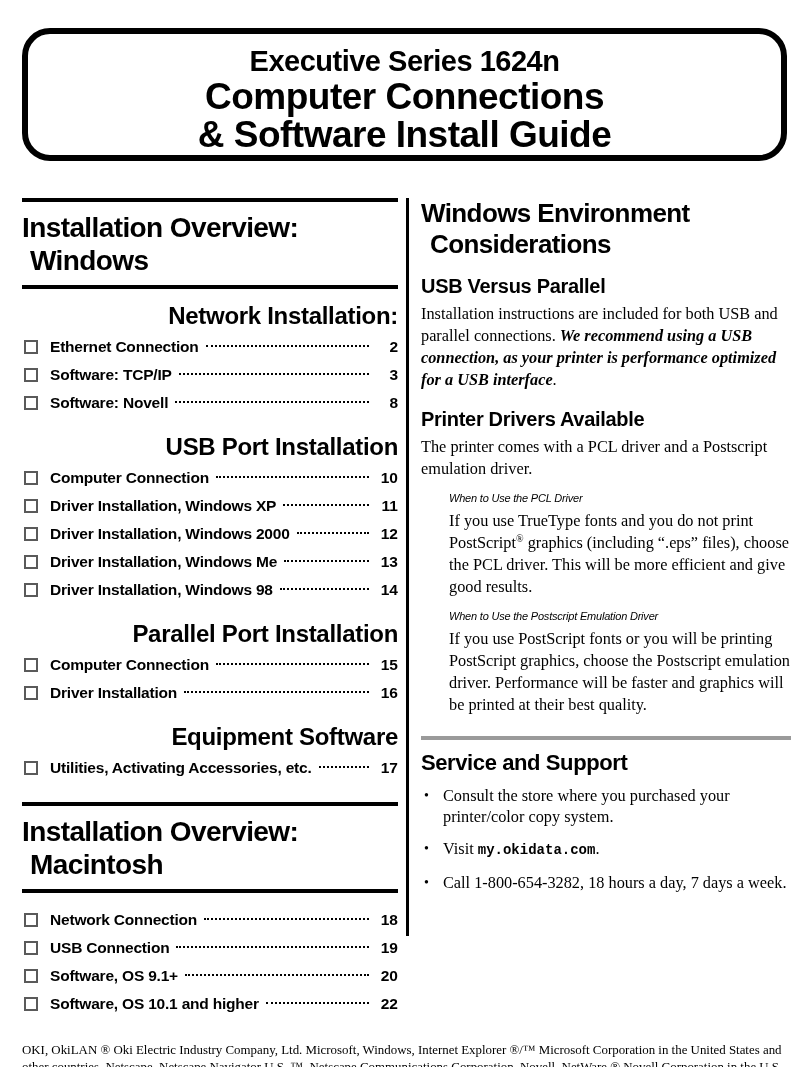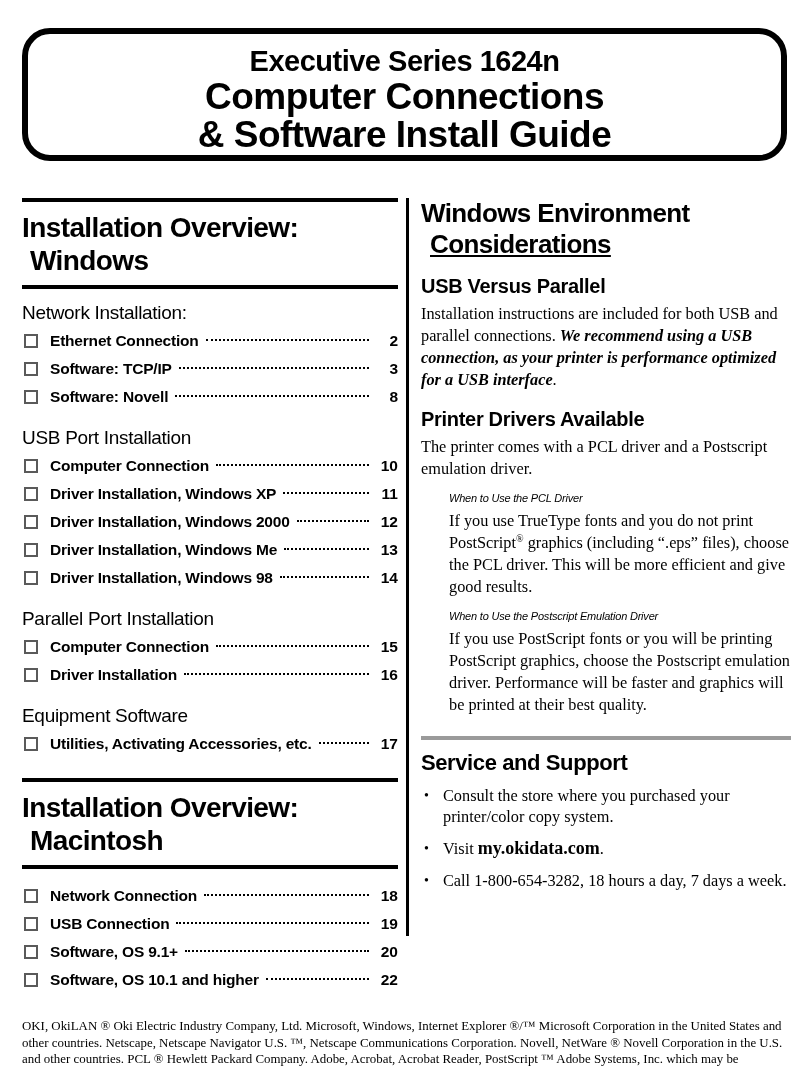--- a/index.html
+++ b/index.html
@@ -55,22 +55,23 @@
   .ov-head {
     font-size: 28px; font-weight: bold; line-height: 33px;
     letter-spacing: -0.6px;
     padding: 9px 0 8px 0;
   }
   .ov-head .l2 { display: block; padding-left: 8px; }
   .mac-block { margin-top: 20px; }
 
   
   .toc-sec-head {
-    font-size: 19px; font-weight: normal; letter-spacing: -0.3px;
+    font-size: 24px; font-weight: bold; letter-spacing: -0.3px;
     margin: 16px 0 3px 0;
+    text-align: right;
   }
   .toc-first { margin-top: 13px; }
   .toc-row {
     display: flex; align-items: center;
     padding: 5px 0;
   }
   .toc-rows-mac { margin-top: 13px; }
   .cb {
     width: 14px; height: 14px; flex: none;
     border: 2px solid #5a5a5a;
@@ -91,21 +92,21 @@
     font-size: 15.5px; font-weight: bold;
     min-width: 22px; text-align: right; flex: none;
   }
 
   
   .rc-head {
     font-size: 26px; font-weight: bold; line-height: 31px;
     letter-spacing: -0.6px;
     margin: 0 0 15px 0;
   }
-  .rc-head .l2 { display: block; padding-left: 9px; text-decoration: underline; }
+  .rc-head .l2 { display: block; padding-left: 9px; }
   .rc-sub {
     font-size: 20px; font-weight: bold; letter-spacing: -0.3px;
     margin: 0 0 5px 0;
   }
   .mt { margin-top: 17px; }
   .body-p {
     font-family: "Liberation Serif", serif;
     font-size: 16.3px; line-height: 22px;
     margin: 0 0 6px 0;
   }
@@ -127,22 +128,22 @@
   }
   .bullet {
     display: flex;
     font-family: "Liberation Serif", serif;
     font-size: 16.3px; line-height: 21px;
     margin: 0 0 11px 0;
   }
   .bdot { width: 22px; flex: none; padding-left: 3px; font-size: 14px; }
   .btext { flex: 1; }
   .okurl {
-    font-family: Liberation Serif, serif;
-    font-weight: bold; font-size: 18px;
+    font-family: Liberation Mono, monospace;
+    font-weight: bold; font-size: 14px;
   }
 
   
   .footer {
     margin: 24px 21px 0 22px;
     font-family: "Liberation Serif", serif;
     font-size: 12.9px; line-height: 16.5px;
   }
 </style>
 </head>

